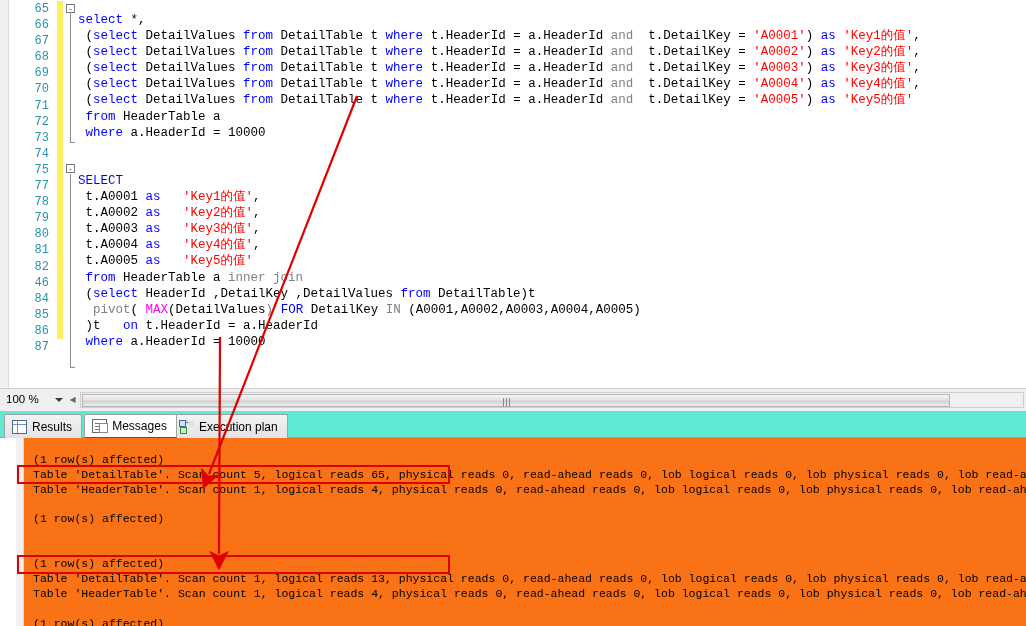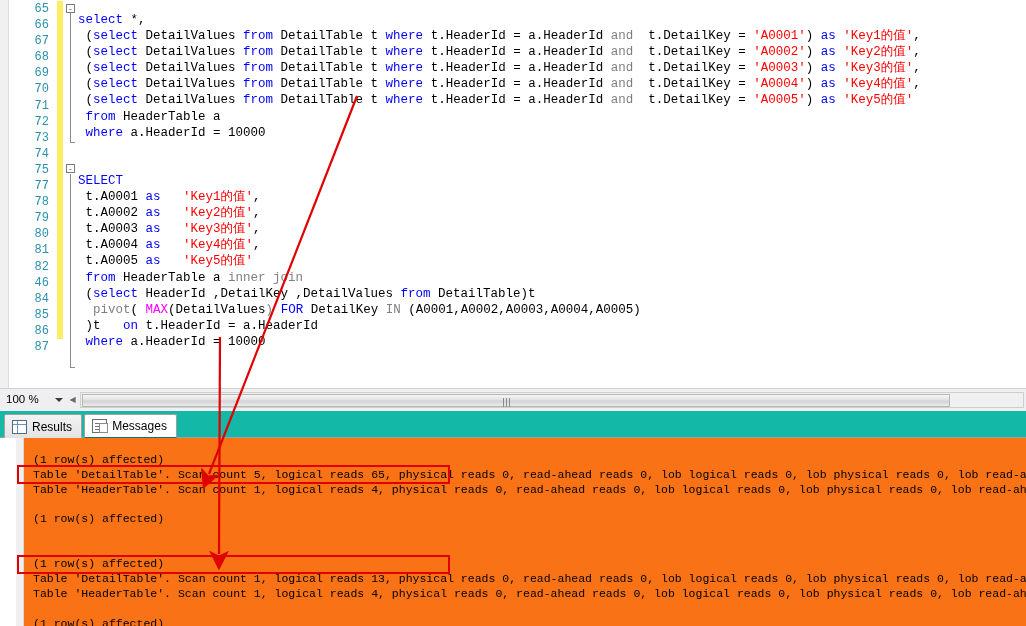--- a/index.html
+++ b/index.html
@@ -101,21 +101,21 @@
   #hscroll-grip {
     position: absolute; left: 420px; top: 3px;
     width: 8px; height: 9px;
     background:
       repeating-linear-gradient(to right,#8a8a8a 0 1px, transparent 1px 3px);
   }
 
   
   #tabstrip {
     position: absolute; left: 0; top: 411px; width: 1026px; height: 27px;
-    background: #14b8a6;
+    background: #5eead4;
     border-bottom: 1px solid #9e9e9e;
   }
   .rtab {
     position: absolute; top: 3px; height: 24px;
     display: flex; align-items: center; gap: 5px;
     padding: 0 9px 0 7px;
     font-size: 12px; color: #000;
     border: 1px solid #a0a0a0; border-bottom: none;
     background: linear-gradient(to bottom,#f3f3f3,#e3e3e3);
     border-radius: 2px 2px 0 0;
@@ -242,20 +242,26 @@
 
   <div id="tabstrip">
       <div class="rtab" style="left: 4px;">
         <span class="tabicon ico-grid"></span>
         <span>Results</span>
       </div>
       <div class="rtab active" style="left: 84.2px;">
         <span class="tabicon ico-msg"></span>
         <span>Messages</span>
       </div>
+      <div class="rtab" style="left: 171px;">
+        <span class="tabicon ico-plan">
+          <span class="plus">+</span>
+        </span>
+        <span>Execution plan</span>
+      </div>
     </div>
 
   <div id="messages">
     <div id="msg-gutter"></div>
     <div id="msg-rows">
         <div class="msg-row"></div>
         <div class="msg-row">(1 row(s) affected)</div>
         <div class="msg-row">Table 'DetailTable'. Scan count 5, logical reads 65, physical reads 0, read-ahead reads 0, lob logical reads 0, lob physical reads 0, lob read-ahead reads 0.</div>
         <div class="msg-row">Table 'HeaderTable'. Scan count 1, logical reads 4, physical reads 0, read-ahead reads 0, lob logical reads 0, lob physical reads 0, lob read-ahead reads 0.</div>
         <div class="msg-row"></div>

